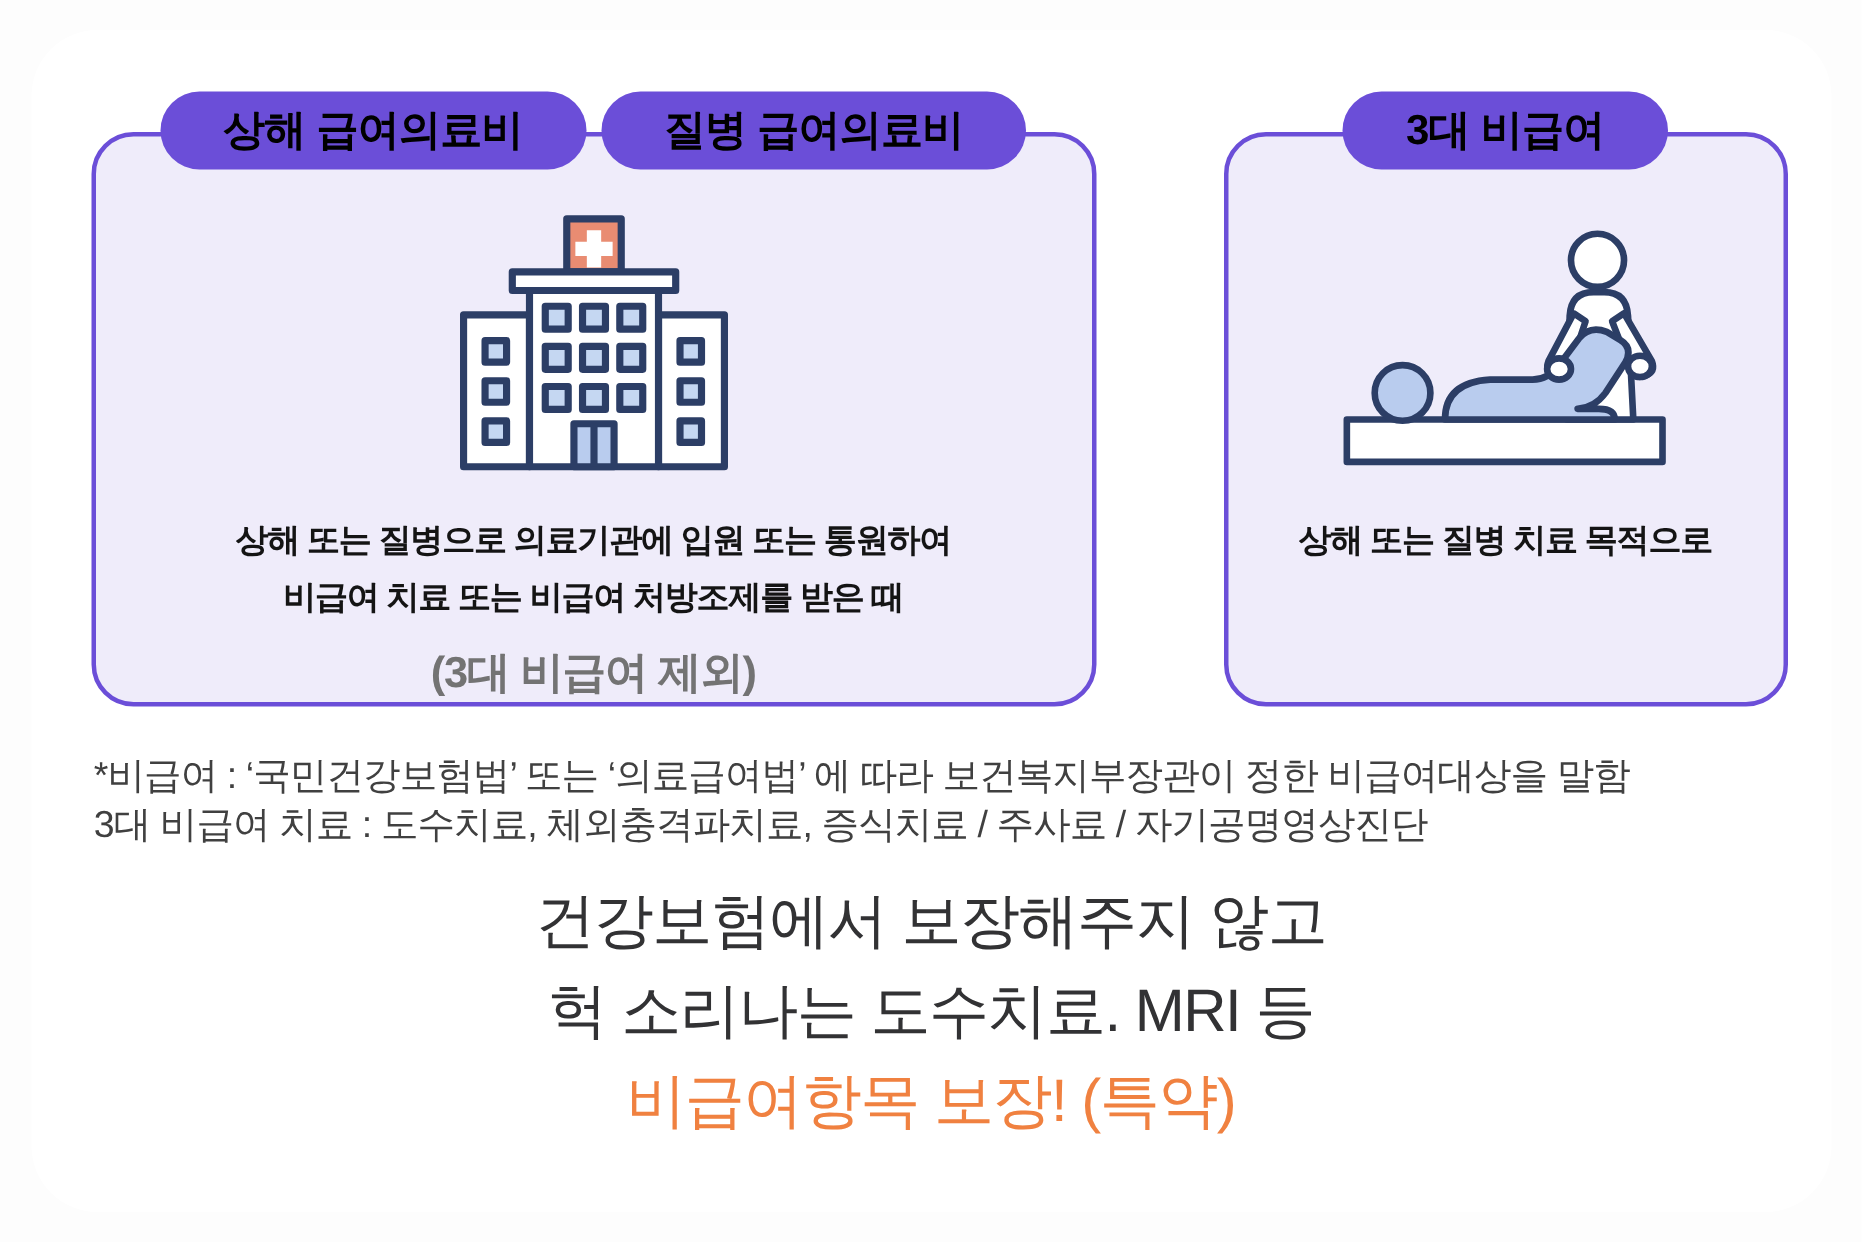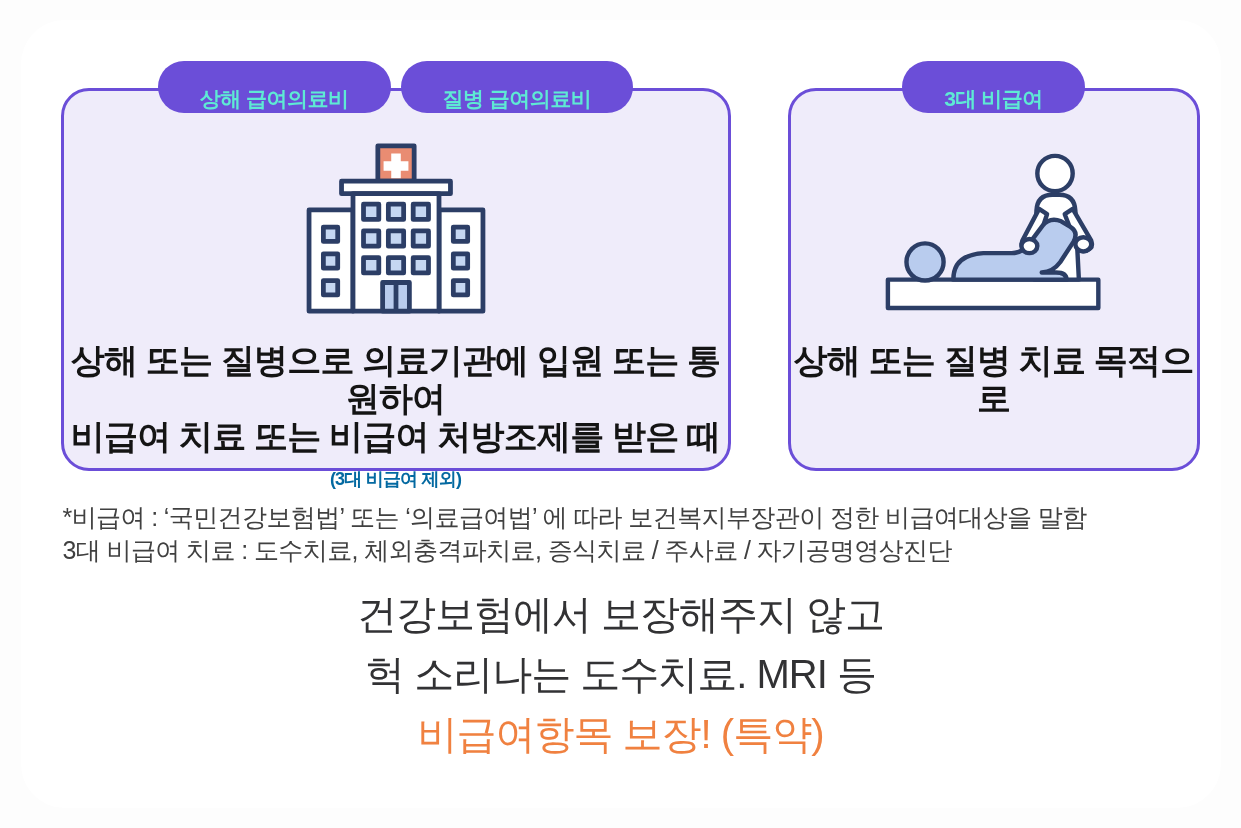--- a/index.html
+++ b/index.html
@@ -19,59 +19,59 @@
   .card {
     position: absolute;
     top: 68px;
     height: 383px;
     background: #efecfa;
     border: 3px solid #6b4ed8;
     border-radius: 28px;
     text-align: center;
   }
   .card-left  { left: 40px;  width: 670px; }
-  .card-right { left: 767px; width: 412px; }
+  .card-right { left: 795px; width: 376px; }
   .badges {
     position: absolute;
     top: -30px; left: 0; right: 0;
     display: flex; justify-content: center; gap: 10px;
   }
   .pill {
     display: inline-block;
     background: #6b4ed8;
-    color: #5eead4;
-    font-size: 21px;
+    color: #000000;
+    font-size: 28px;
     font-weight: 700;
     line-height: 52px;
     height: 52px;
-    padding: 12px 42px;
+    padding: 0 42px;
     border-radius: 999px;
     white-space: nowrap;
     letter-spacing: -0.5px;
   }
   .icon-wrap {
     display: flex;
     justify-content: center;
     align-items: flex-end;
   }
   .card-left  .icon-wrap { margin-top: 52px; height: 172px; }
   .card-right .icon-wrap { margin-top: 56px; height: 168px; }
   .card-text {
     margin-top: 26px;
-    font-size: 34px;
+    font-size: 22px;
     font-weight: 700;
     color: #141414;
     line-height: 38px;
     letter-spacing: -0.8px;
   }
   .card-note {
     margin-top: 12px;
-    font-size: 18px;
+    font-size: 29px;
     font-weight: 700;
-    color: #0369a1;
+    color: #737373;
     letter-spacing: -0.8px;
   }
   .footnote {
     position: absolute;
     left: 42px; top: 481px;
     font-size: 25px;
     font-weight: 400;
     color: #404040;
     line-height: 33px;
     letter-spacing: -0.6px;

